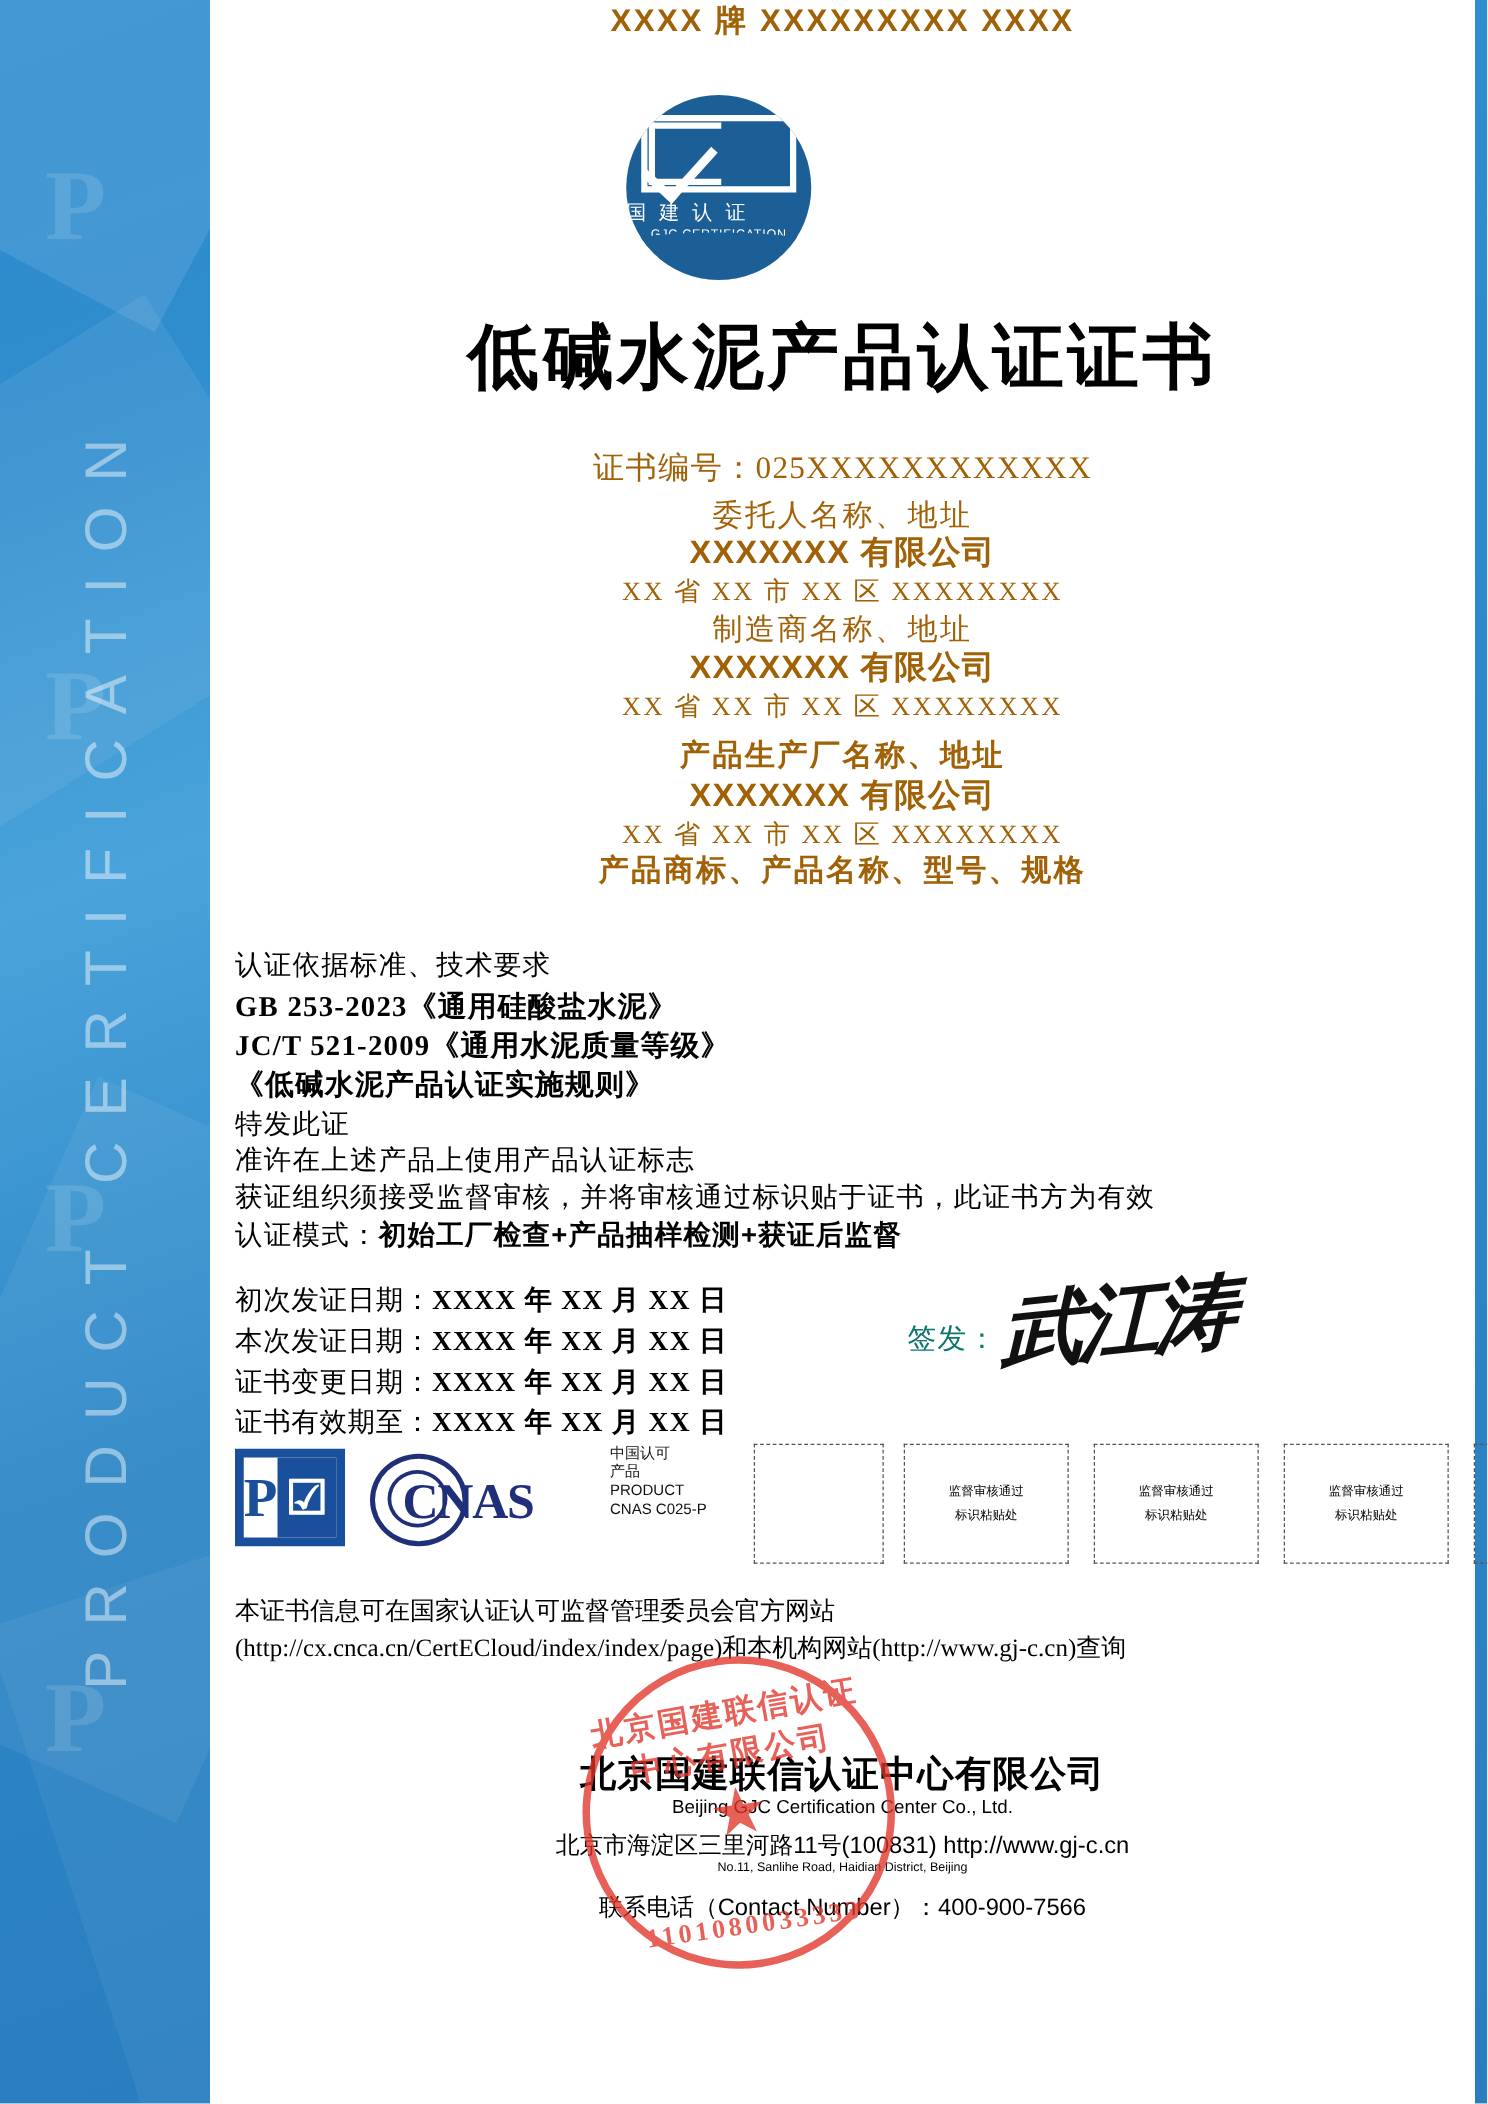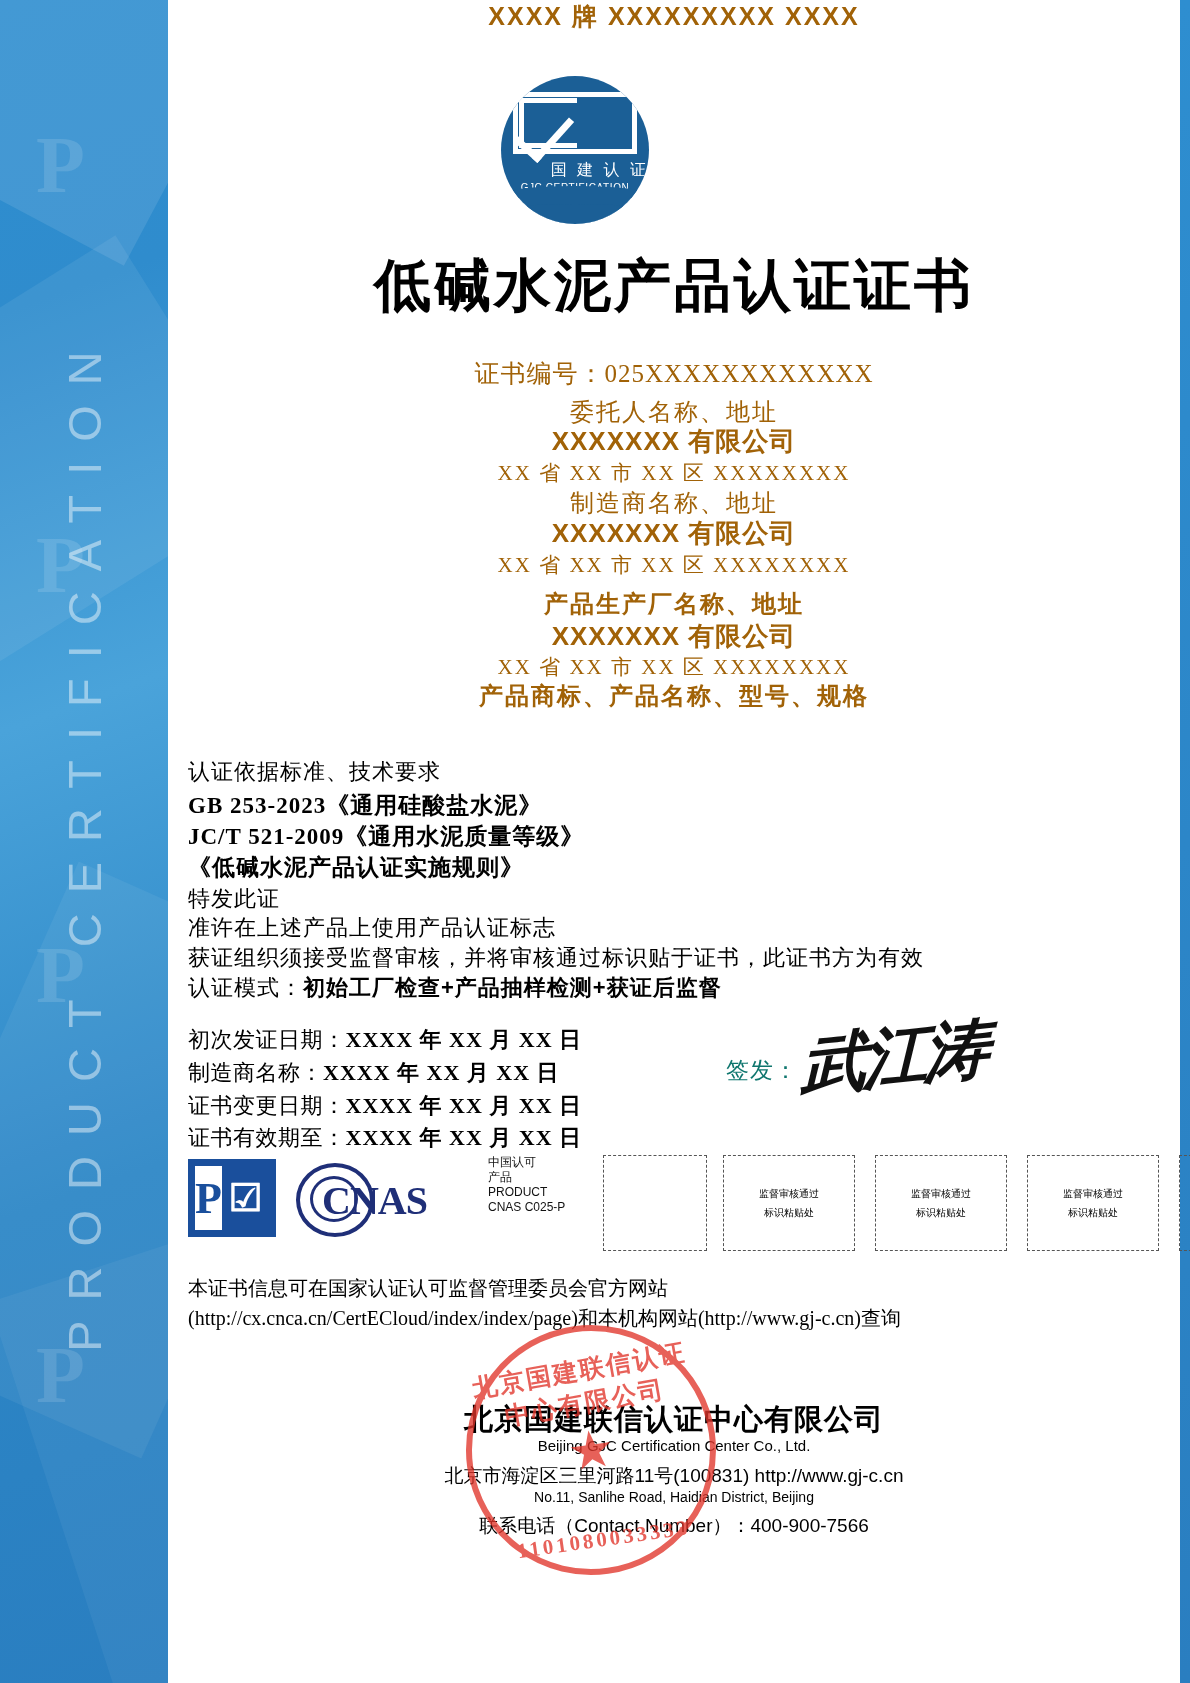--- a/index.html
+++ b/index.html
@@ -108,21 +108,21 @@
     position: absolute;
     left: 26px; top: 28px;
     width: 26px; height: 48px;
     border-right: 7px solid #ffffff;
     border-bottom: 7px solid #ffffff;
     transform: rotate(42deg);
   }
   #emblem .cn-name {
     position: absolute;
     left: 0; right: 0; top: 84px;
-    text-align: right;
+    text-align: left;
     color: #ffffff;
     font-size: 16px;
     letter-spacing: 3px;
     font-family: "Liberation Sans", sans-serif;
   }
   #emblem .en-name {
     position: absolute;
     left: 0; right: 0; top: 106px;
     text-align: center;
     color: #ffffff;
@@ -344,21 +344,21 @@
     font-size: 15px; color: #000;
   }
   #org-addr-cn {
     position: absolute; left: 0; right: 0; top: 1463px;
     text-align: center;
     font-size: 19px; color: #000;
   }
   #org-addr-en {
     position: absolute; left: 0; right: 0; top: 1489px;
     text-align: center;
-    font-size: 14px; color: #000;
+    font-size: 10px; color: #000;
   }
   #org-phone {
     position: absolute; left: 0; right: 0; top: 1513px;
     text-align: center;
     font-size: 19px; color: #000;
   }
 
   
   #seal {
     position: absolute;
@@ -459,21 +459,21 @@
     <div id="b6" class="body-line">准许在上述产品上使用产品认证标志</div>
     <div id="b7" class="body-line">获证组织须接受监督审核，并将审核通过标识贴于证书，此证书方为有效</div>
     <div id="b8" class="body-line">
       <span>认证模式：</span><span class="bold">初始工厂检查+产品抽样检测+获证后监督</span>
     </div>
 
     <div id="d1" class="date-row">
       <span class="dl">初次发证日期：</span><span class="dv">XXXX 年 XX 月 XX 日</span>
     </div>
     <div id="d2" class="date-row">
-      <span class="dl">制造商名称：</span><span class="dv">XXXX 年 XX 月 XX 日</span>
+      <span class="dl">本次发证日期：</span><span class="dv">XXXX 年 XX 月 XX 日</span>
     </div>
     <div id="d3" class="date-row">
       <span class="dl">证书变更日期：</span><span class="dv">XXXX 年 XX 月 XX 日</span>
     </div>
     <div id="d4" class="date-row">
       <span class="dl">证书有效期至：</span><span class="dv">XXXX 年 XX 月 XX 日</span>
     </div>
 
     <div id="sig-label">签发：</div>
     <div id="sig-mark">武江涛</div>

